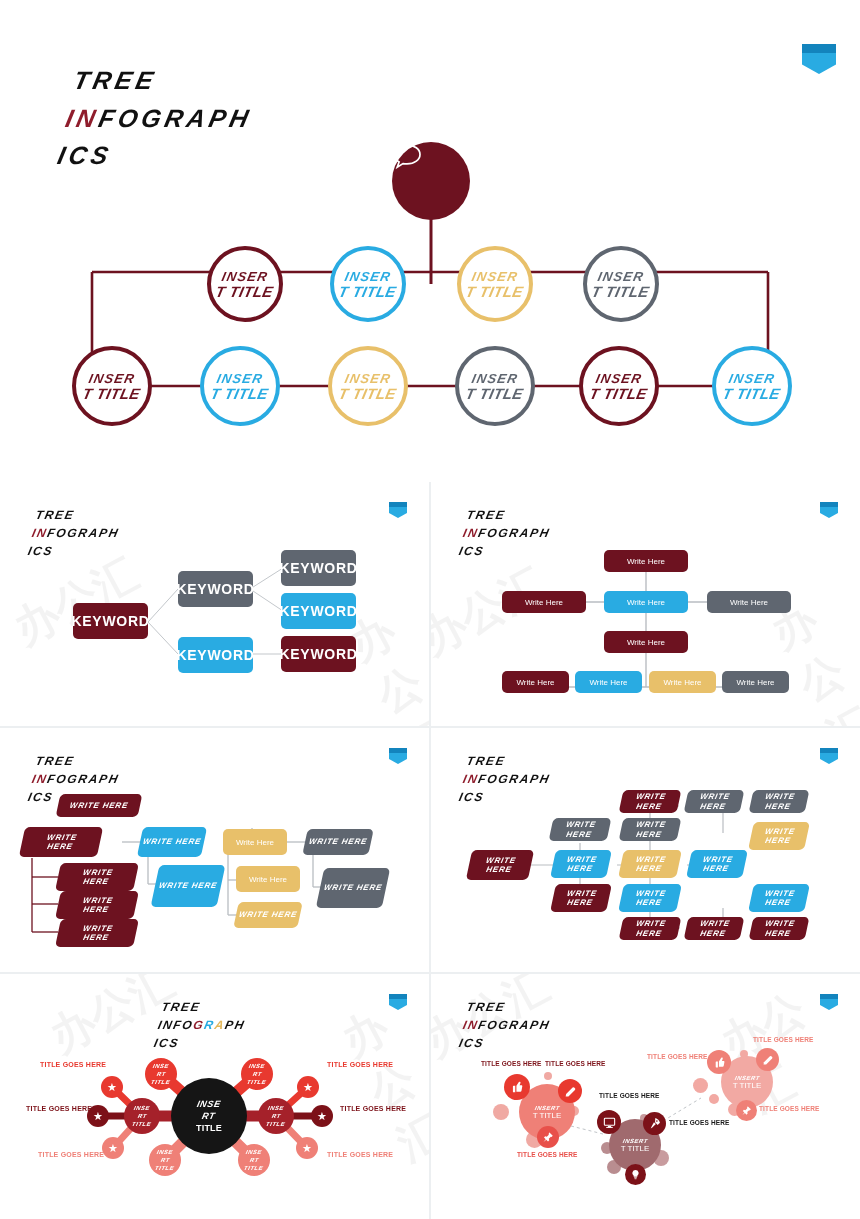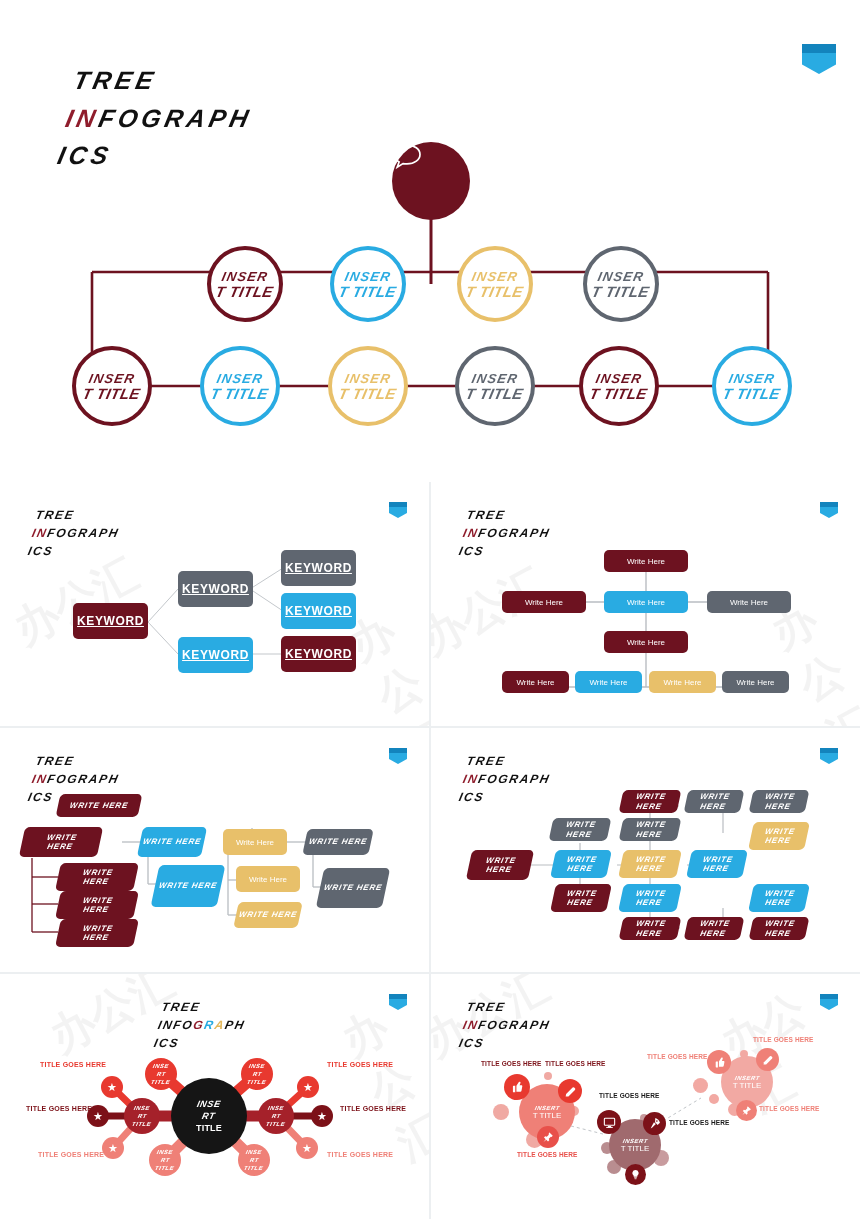--- a/index.html
+++ b/index.html
@@ -92,21 +92,21 @@
 
   
   .box {
     position:absolute;
     border-radius:5px;
     display:flex; align-items:center; justify-content:center;
     color:#fff;
     text-align:center;
     overflow:hidden;
   }
-  .box.kw { font-size:12px; font-weight:700; letter-spacing:0.05em;text-decoration:underline; }
+  .box.kw { font-size:14px; font-weight:700; letter-spacing:0.05em; }
   .box.wh { font-size:8px; font-weight:400; }
   .box.ital {
     font-size:8px; font-weight:700; font-style:italic;
     letter-spacing:0.1em; line-height:1.15;
     transform:skewX(-12deg);
     white-space:pre-line;
   }
   .box.ital > span { transform:skewX(0deg); display:block; }
 
   

